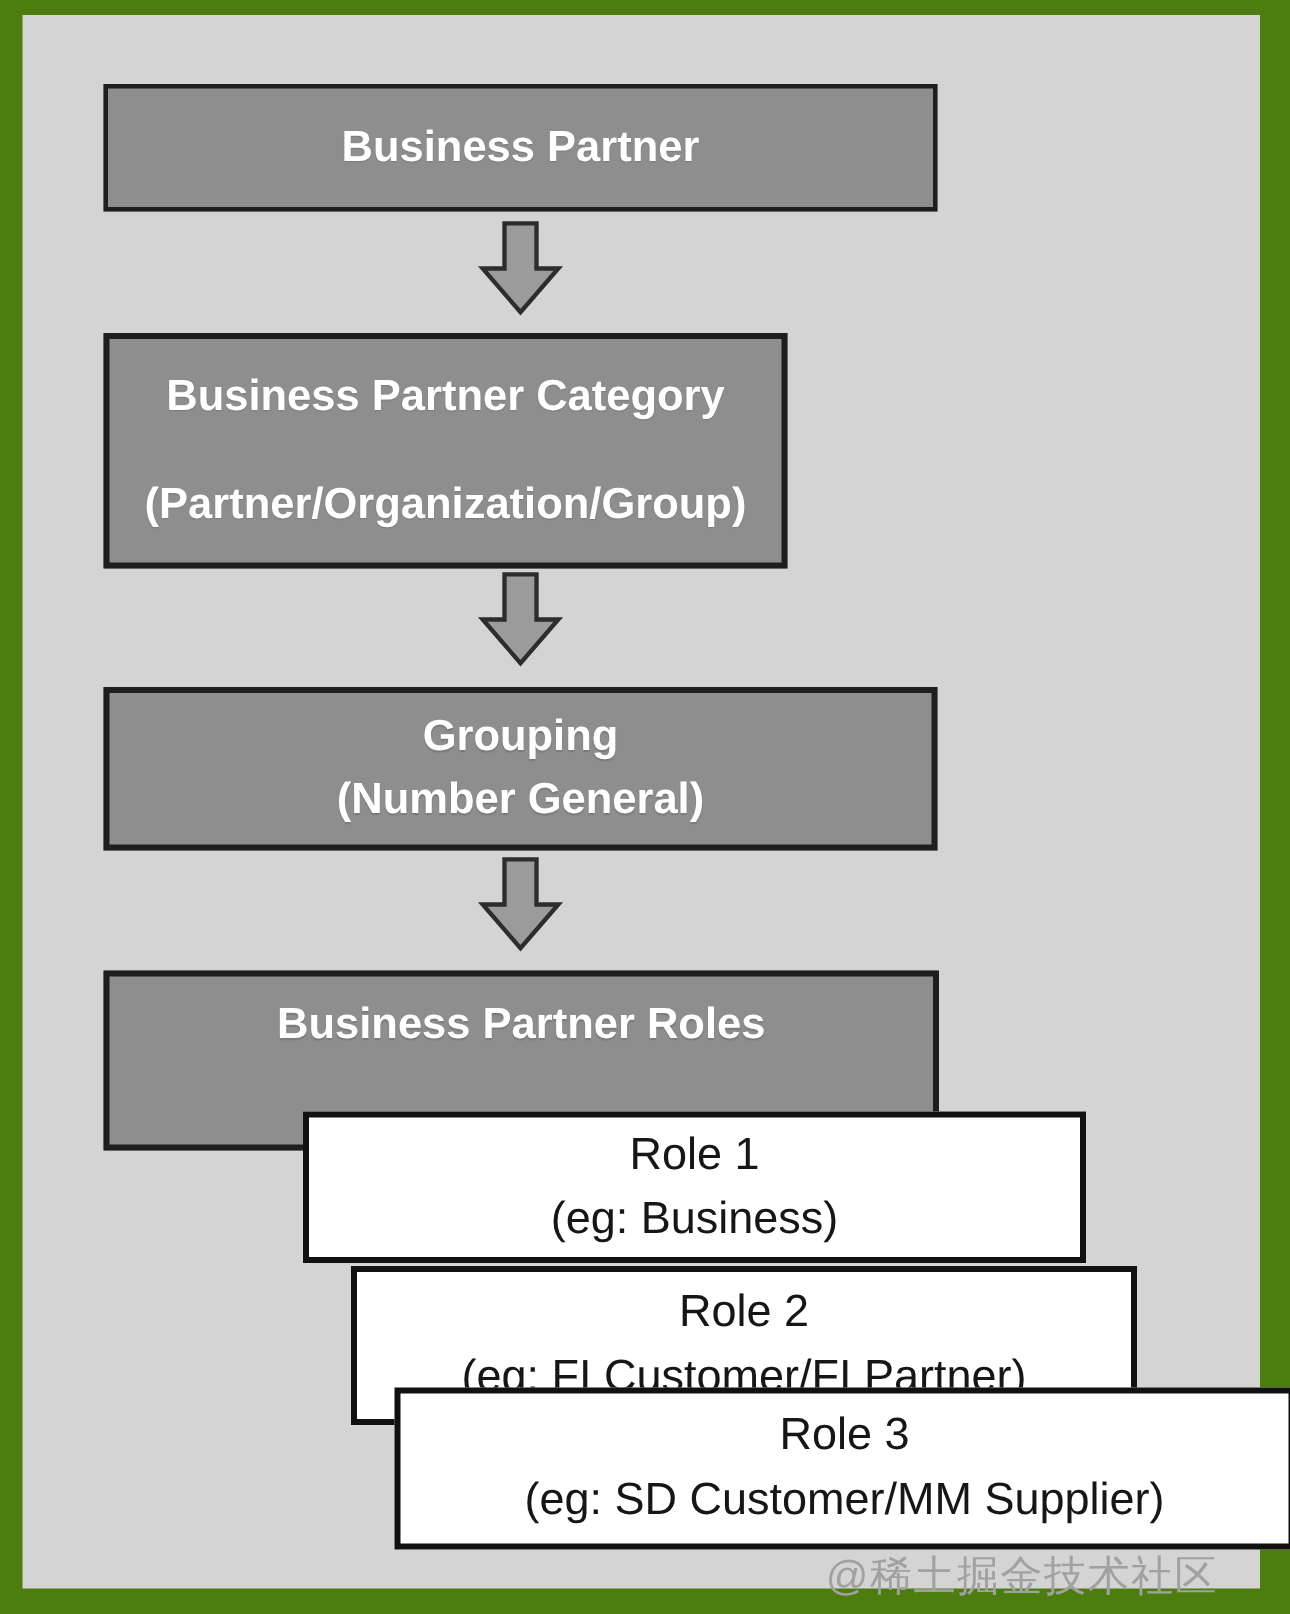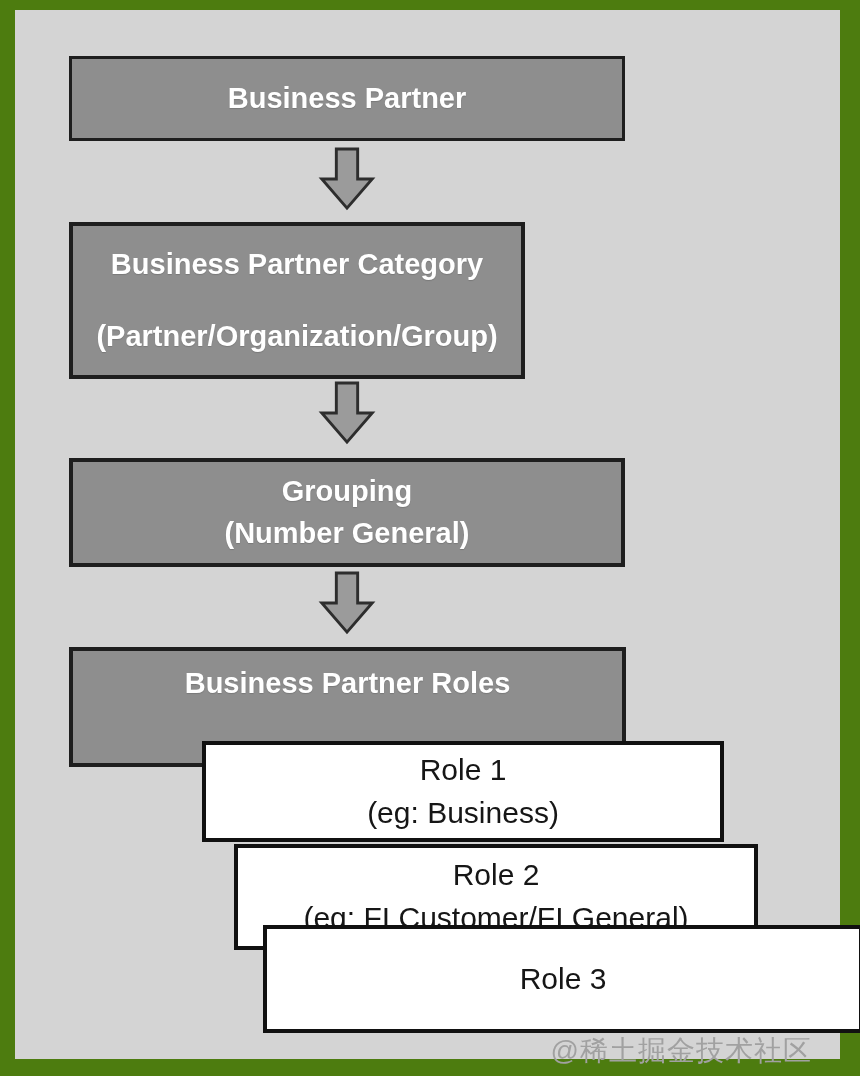--- a/index.html
+++ b/index.html
@@ -112,22 +112,23 @@
       <div>Business Partner Roles</div>
     </div>
 
     <div class="node white-node" id="box-role1">
       <div>Role 1</div>
       <div>(eg: Business)</div>
     </div>
 
     <div class="node white-node" id="box-role2">
       <div>Role 2</div>
-      <div>(eg: FI Customer/FI General)</div>
+      <div>(eg: FI Customer/FI Partner)</div>
     </div>
 
     <div class="node white-node" id="box-role3">
       <div>Role 3</div>
+      <div>(eg: SD Customer/MM Supplier)</div>
     </div>
 
     <div class="watermark">@稀土掘金技术社区</div>
   </div>
 </div>
 
 </body></html>

